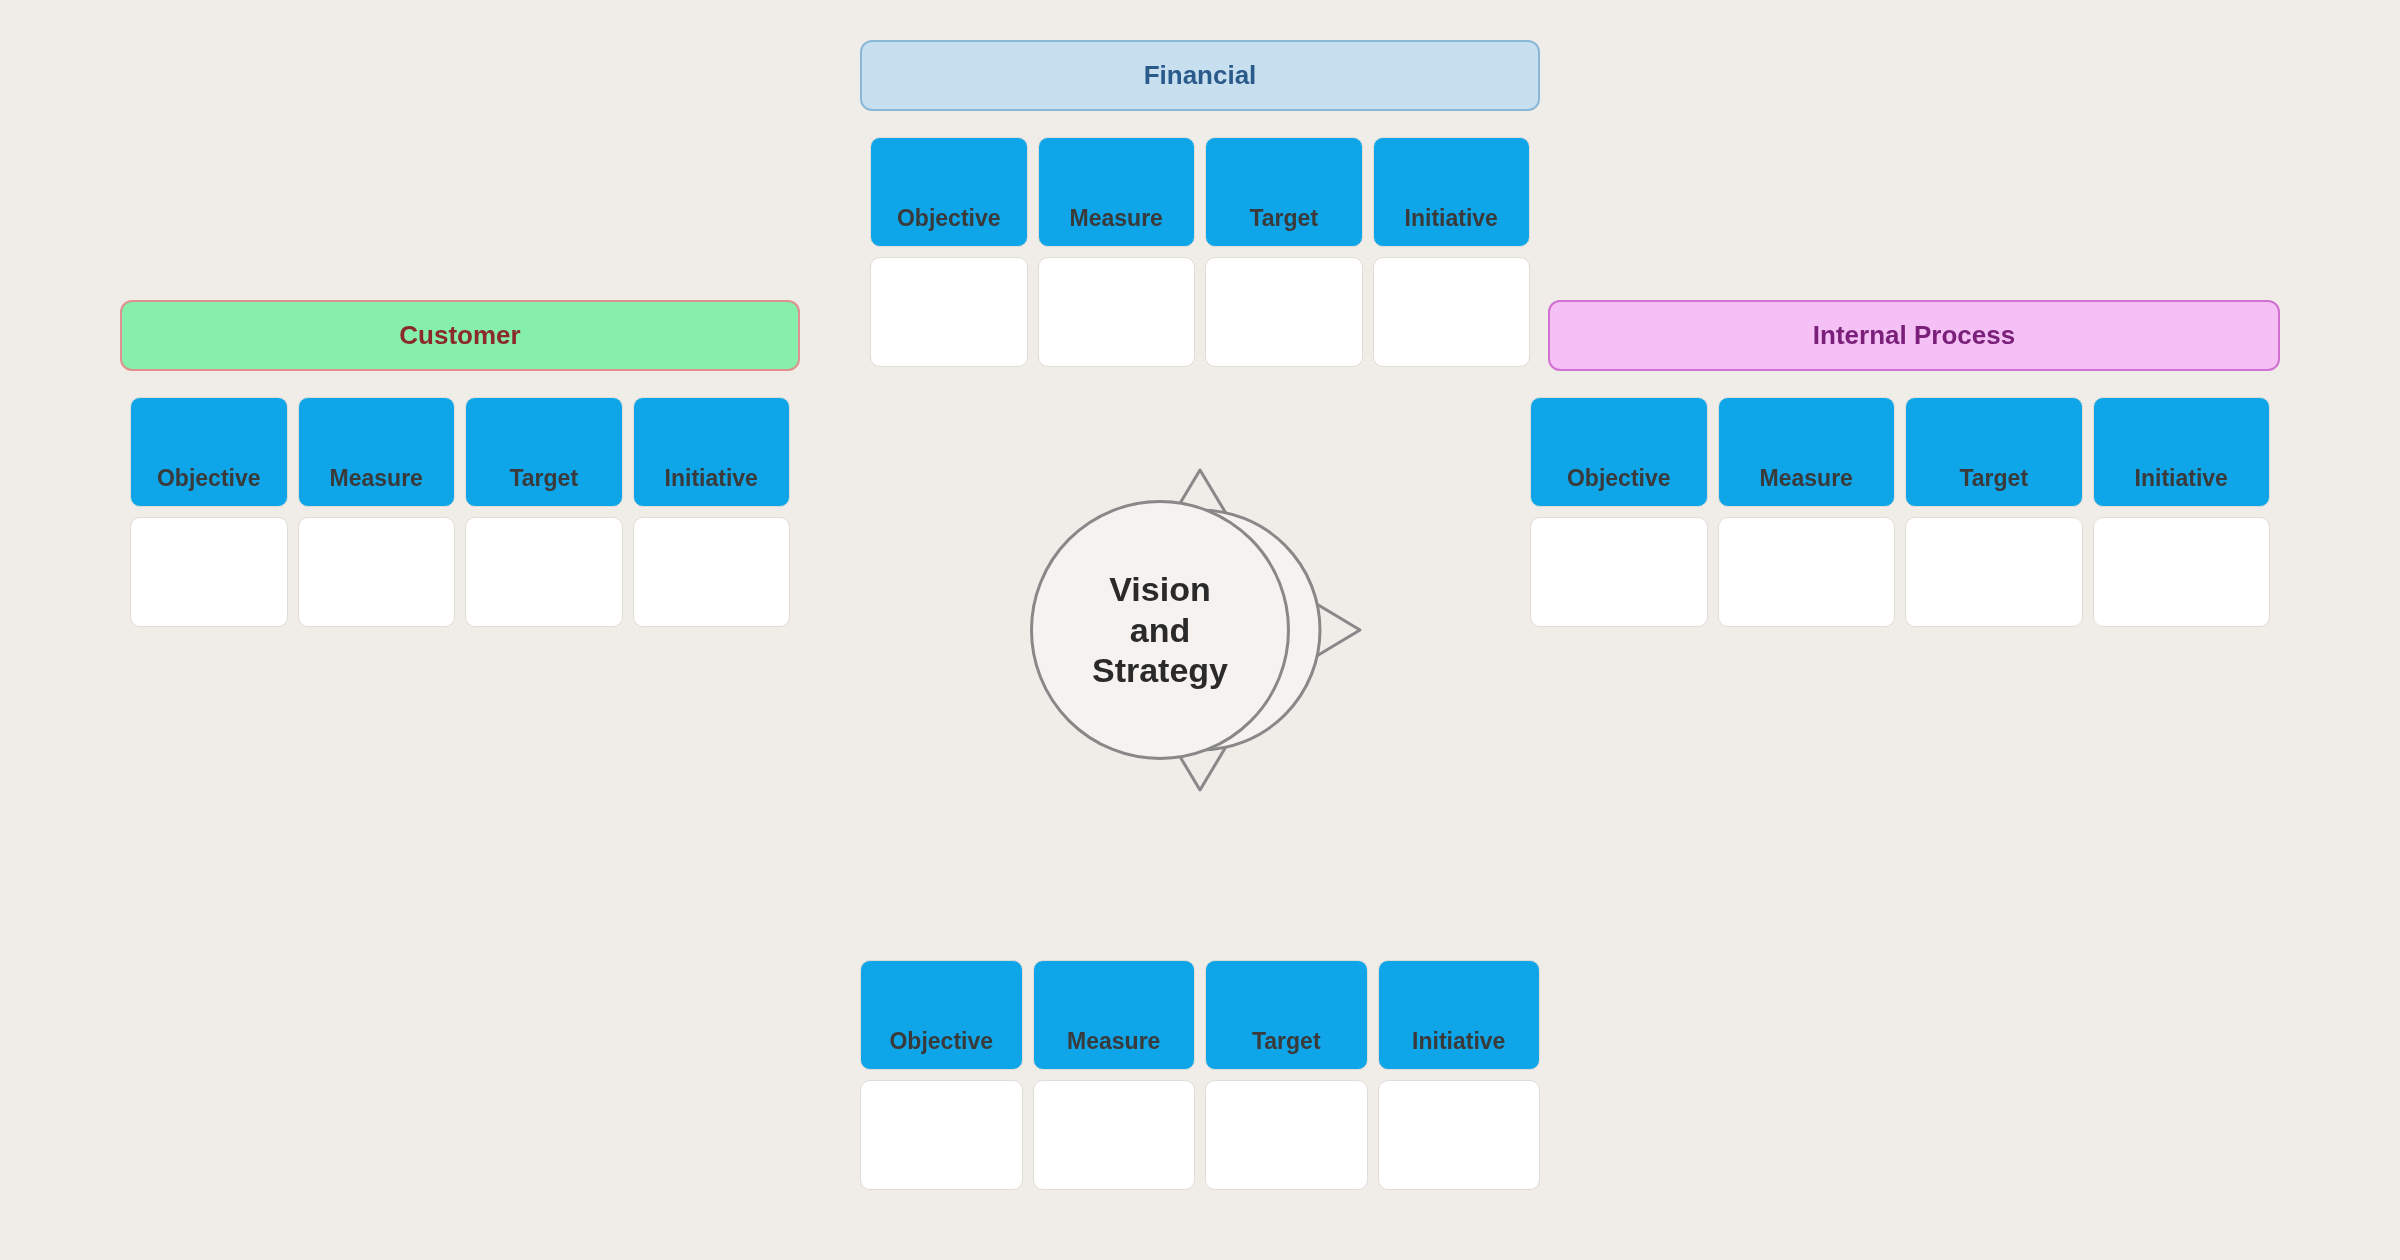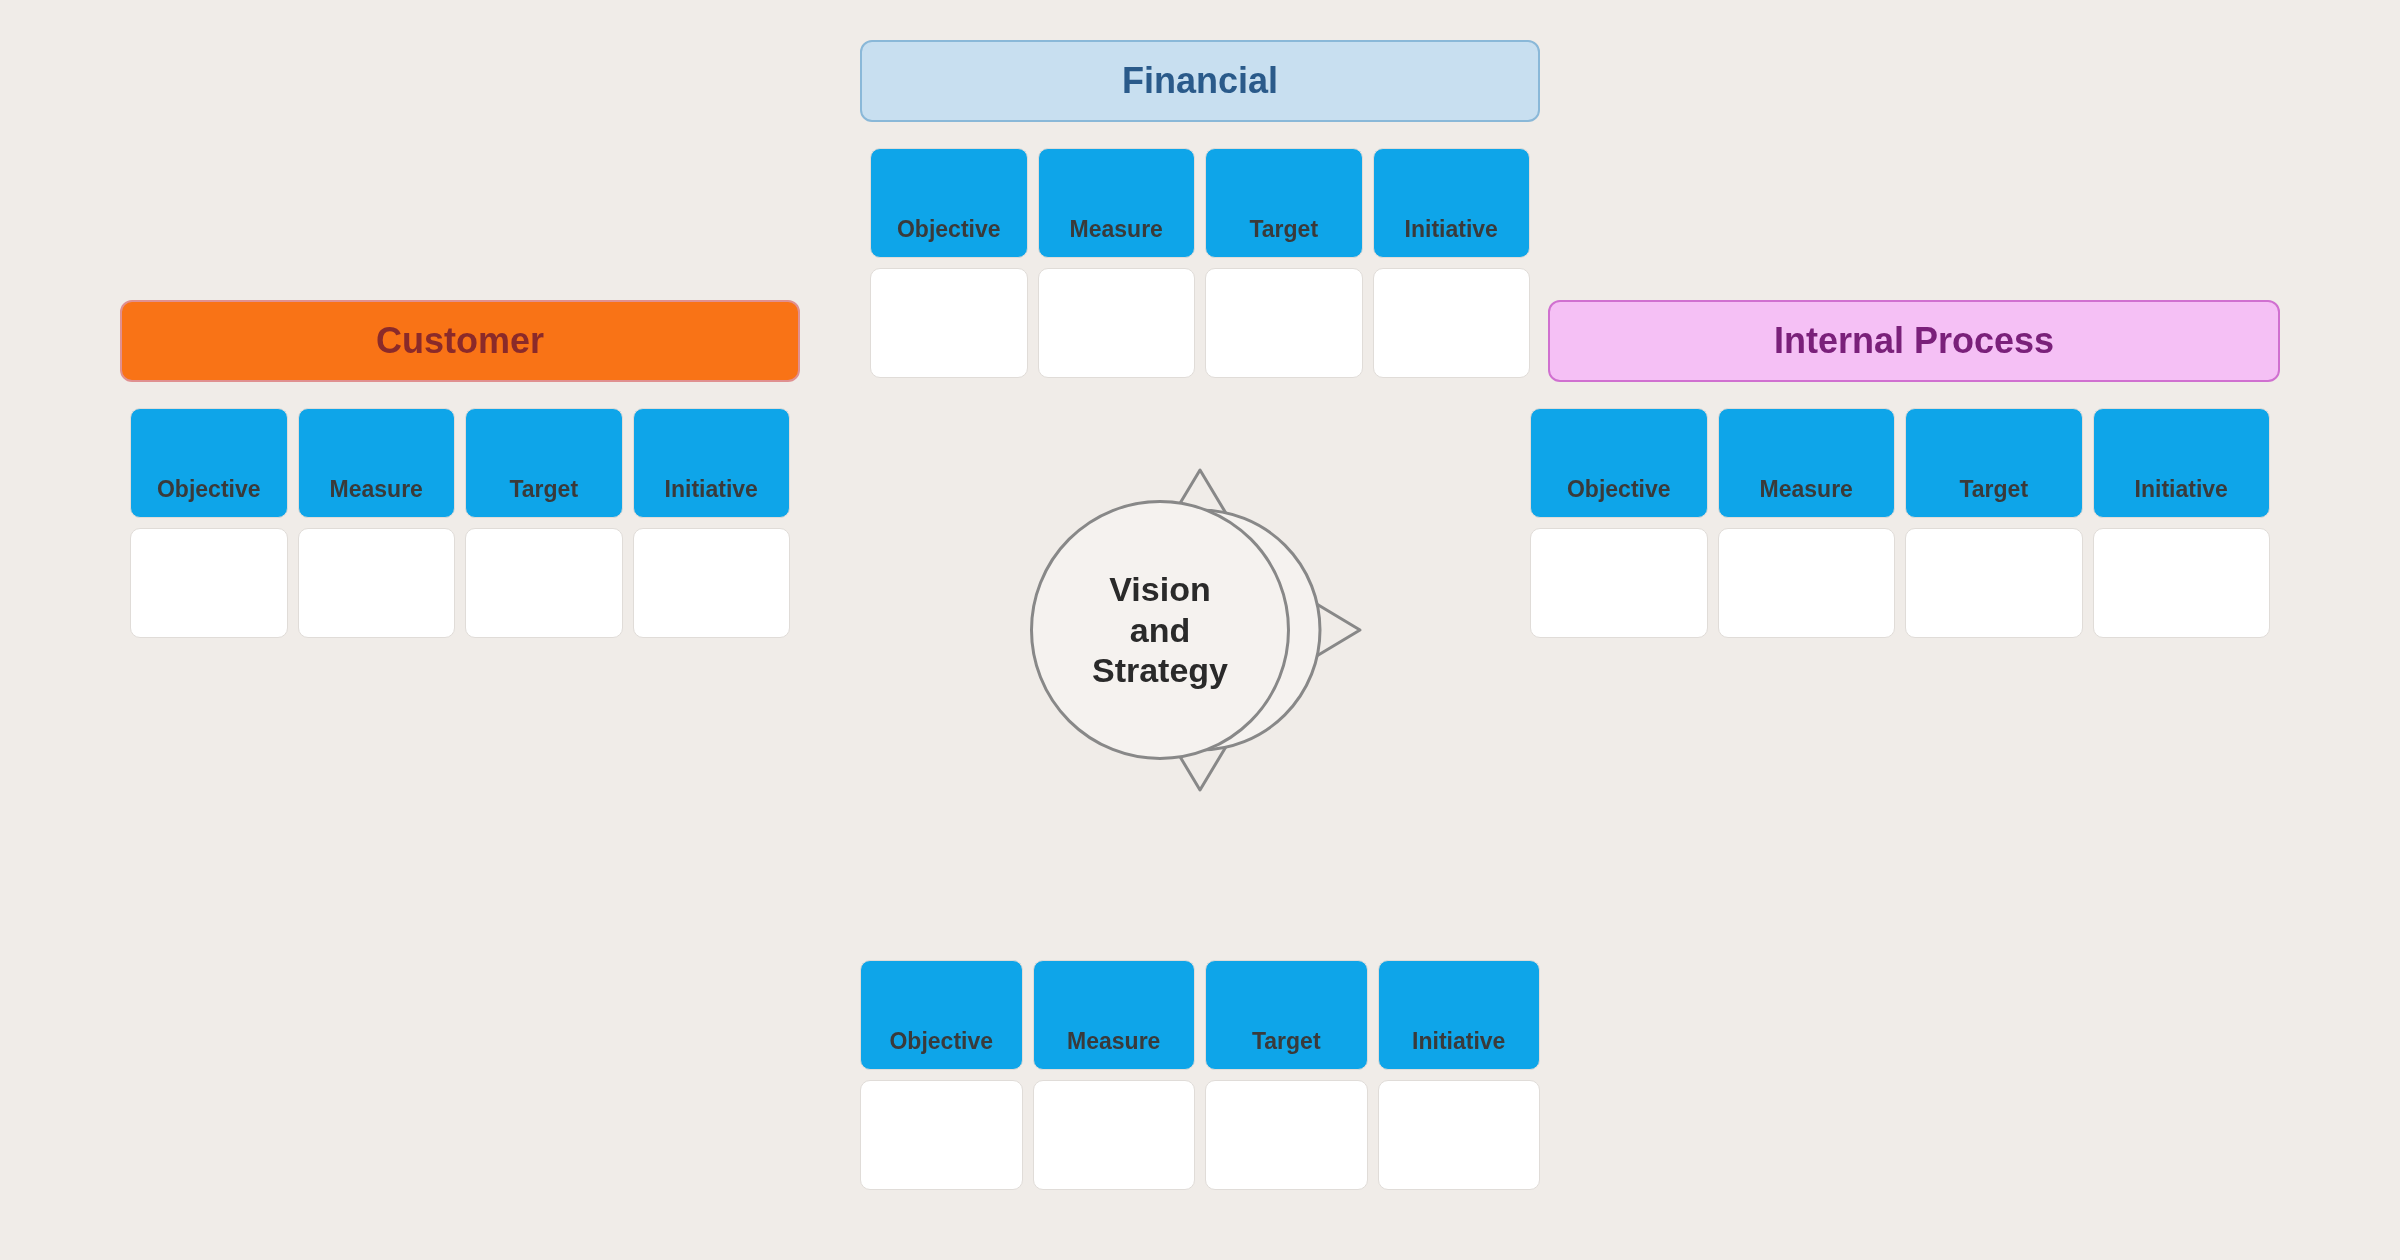--- a/index.html
+++ b/index.html
@@ -24,21 +24,21 @@
       position: absolute;
       display: flex;
       flex-direction: column;
       align-items: stretch;
     }
 
     .quadrant-header {
       border-radius: 12px;
       padding: 18px 30px;
       text-align: center;
-      font-size: 36px;
+      font-size: 26px;
       font-weight: 700;
       margin-bottom: 16px;
     }
 
     .quadrant-grid {
       display: grid;
       grid-template-columns: repeat(4, 1fr);
       grid-template-rows: repeat(2, 1fr);
       gap: 10px;
       background: #f0ece8;
@@ -88,21 +88,21 @@
     }
 
     
     .quadrant-customer {
       top: 300px;
       left: 120px;
       width: 680px;
     }
 
     .header-customer {
-      background-color: #f97316;
+      background-color: #86efac;
       border: 2px solid #e09090;
       color: #8a2a2a;
     }
 
     
     .quadrant-internal {
       top: 300px;
       right: 120px;
       width: 760px;
     }

